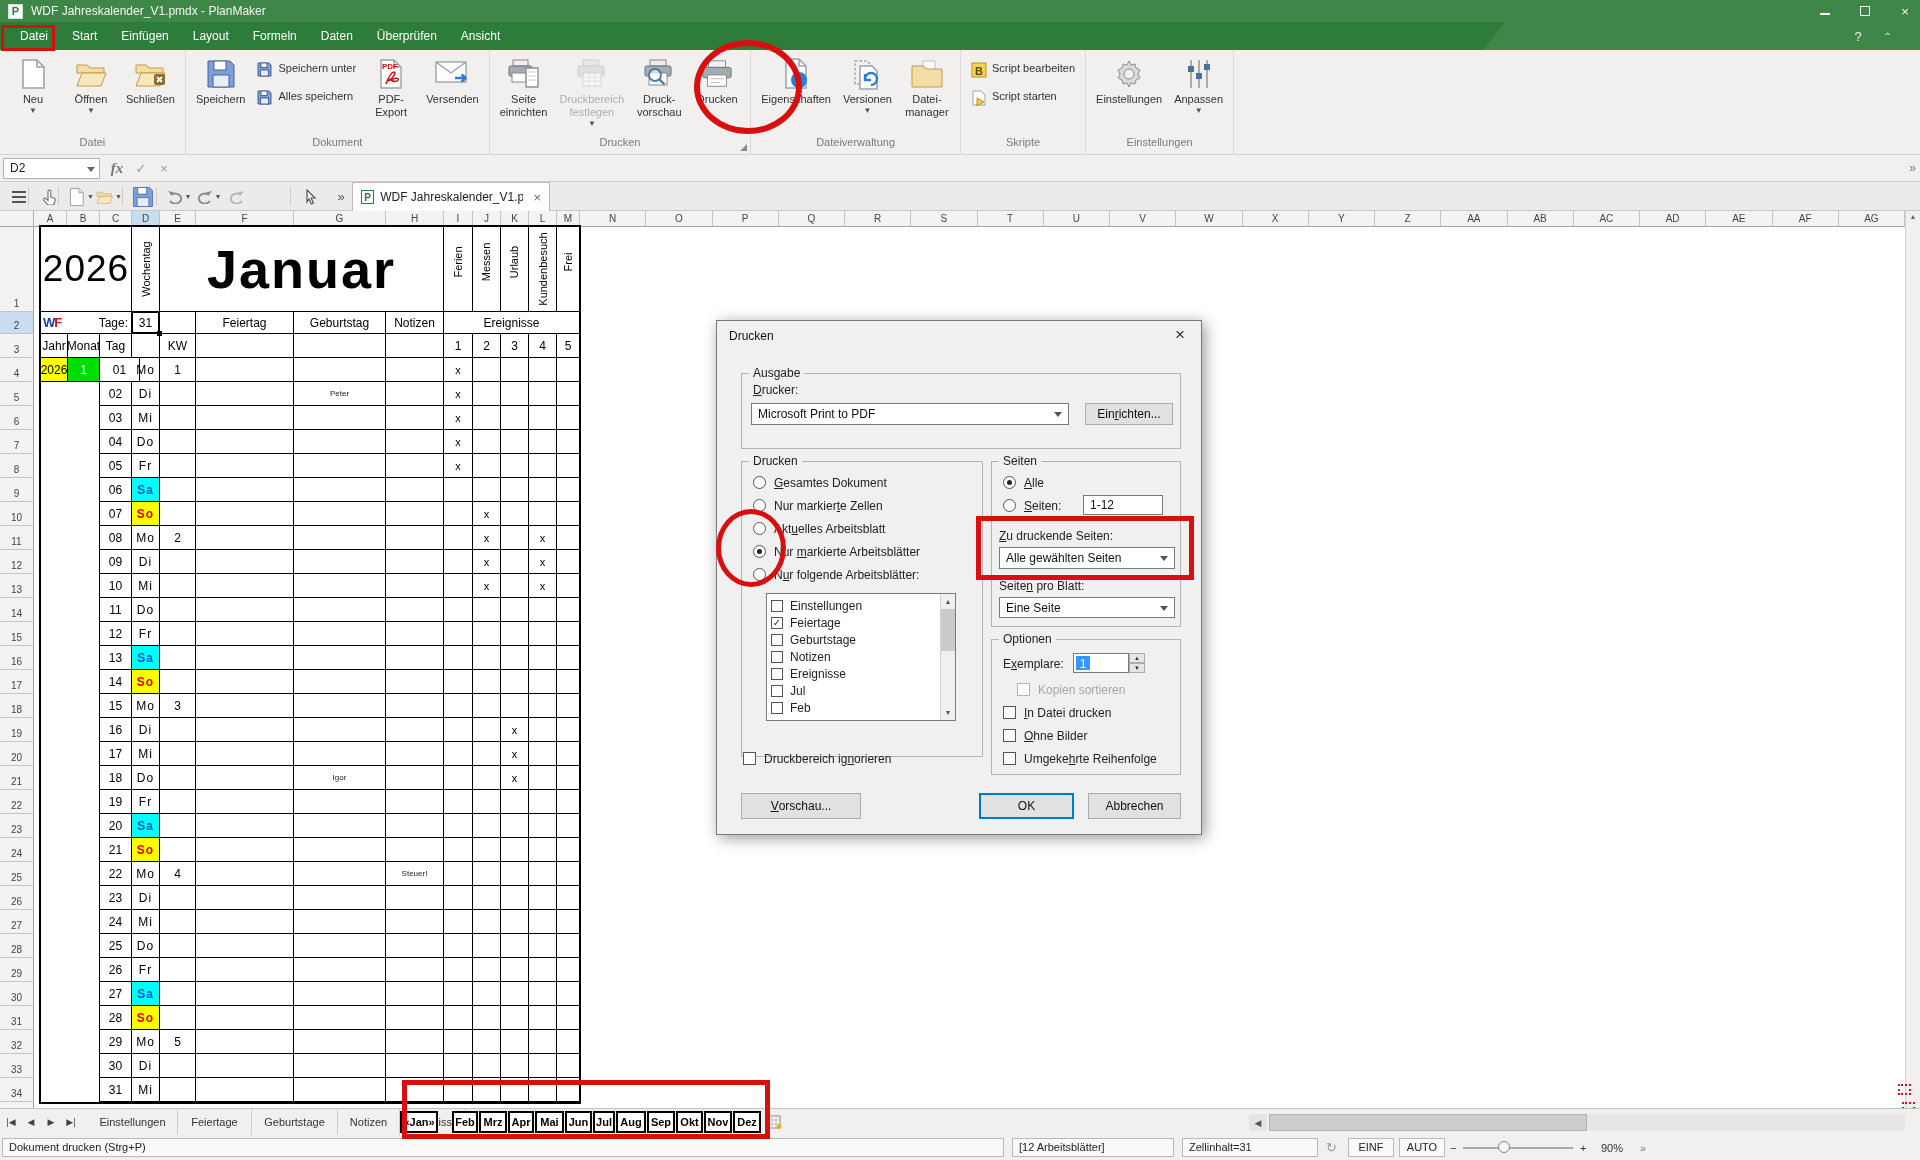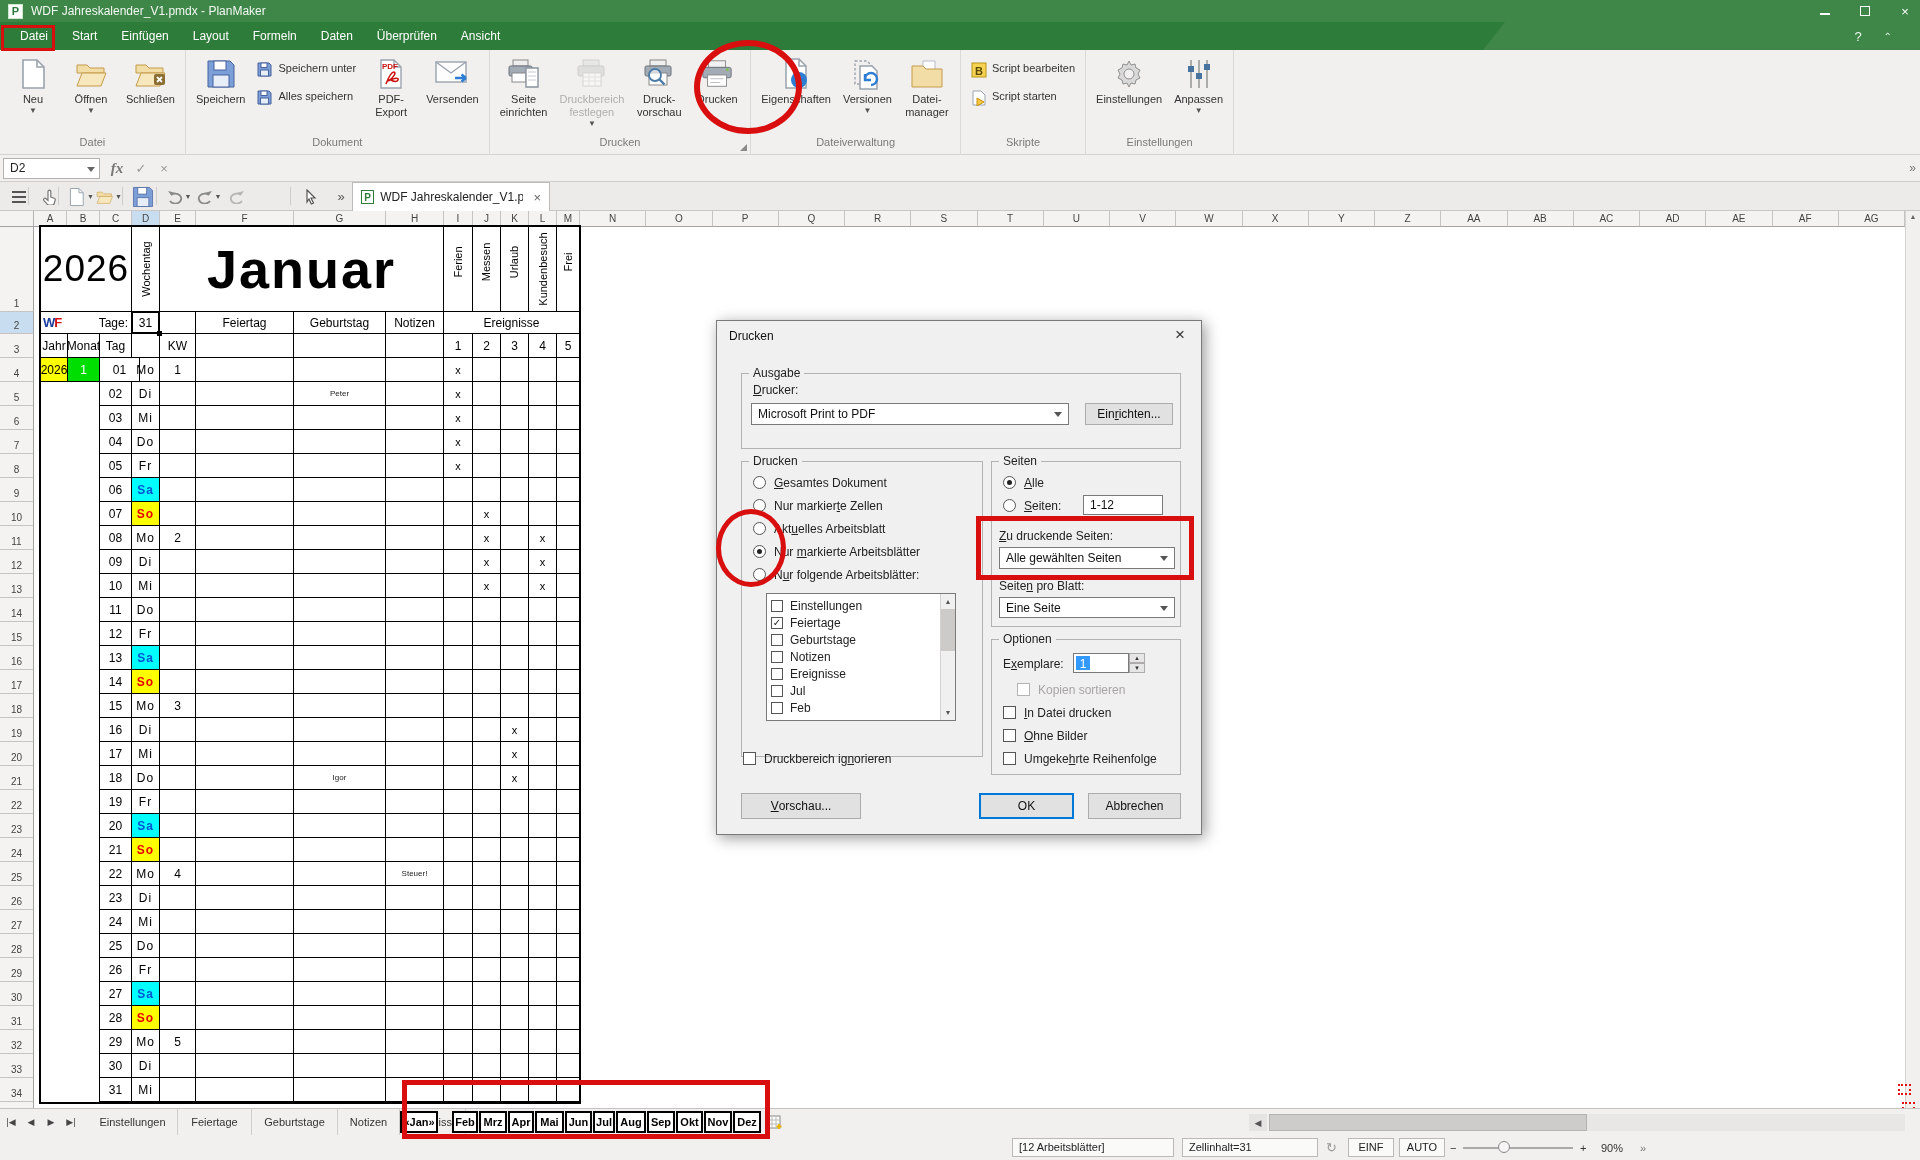--- a/index.html
+++ b/index.html
@@ -1033,20 +1033,21 @@
           <path d="M1 5h13M1 9h13M6 1v12M10 1v12" stroke="#bbb"></path>
           <path d="M13 9v5M10.5 11.5h5" stroke="#e8b400" stroke-width="2"></path>
         </svg>
       </div>
       <div id="hsl-arrow" style="left: 1249px;">◀</div>
       <div id="hsl-track" style="left: 1269px; width: 636px;"></div>
       <div id="hsl-thumb" style="left: 1269px; width: 318px;"></div>
     </div>
 
   <div id="statusbar">
+    <div class="sbx" style="left:2px;width:1002px">Dokument drucken (Strg+P)</div>
     <div class="sbx" style="left:1012px;width:162px">[12 Arbeitsblätter]</div>
     <div class="sbx" style="left:1182px;width:136px">Zellinhalt=31</div>
     <div class="stext" style="left:1326px;top:5px;font-size:13px;color:#999">↻</div>
     <div class="sbx" style="left:1348px;width:46px;text-align:center;padding-left:0">EINF</div>
     <div class="sbx" style="left:1399px;width:46px;text-align:center;padding-left:0">AUTO</div>
     <div class="stext" style="left:1450px">−</div>
     <div id="zoomtrack" style="left:1463px;width:110px"></div>
     <div id="zoomthumb" style="left:1498px"></div>
     <div class="stext" style="left:1580px">+</div>
     <div class="stext" style="left:1601px">90%</div>

